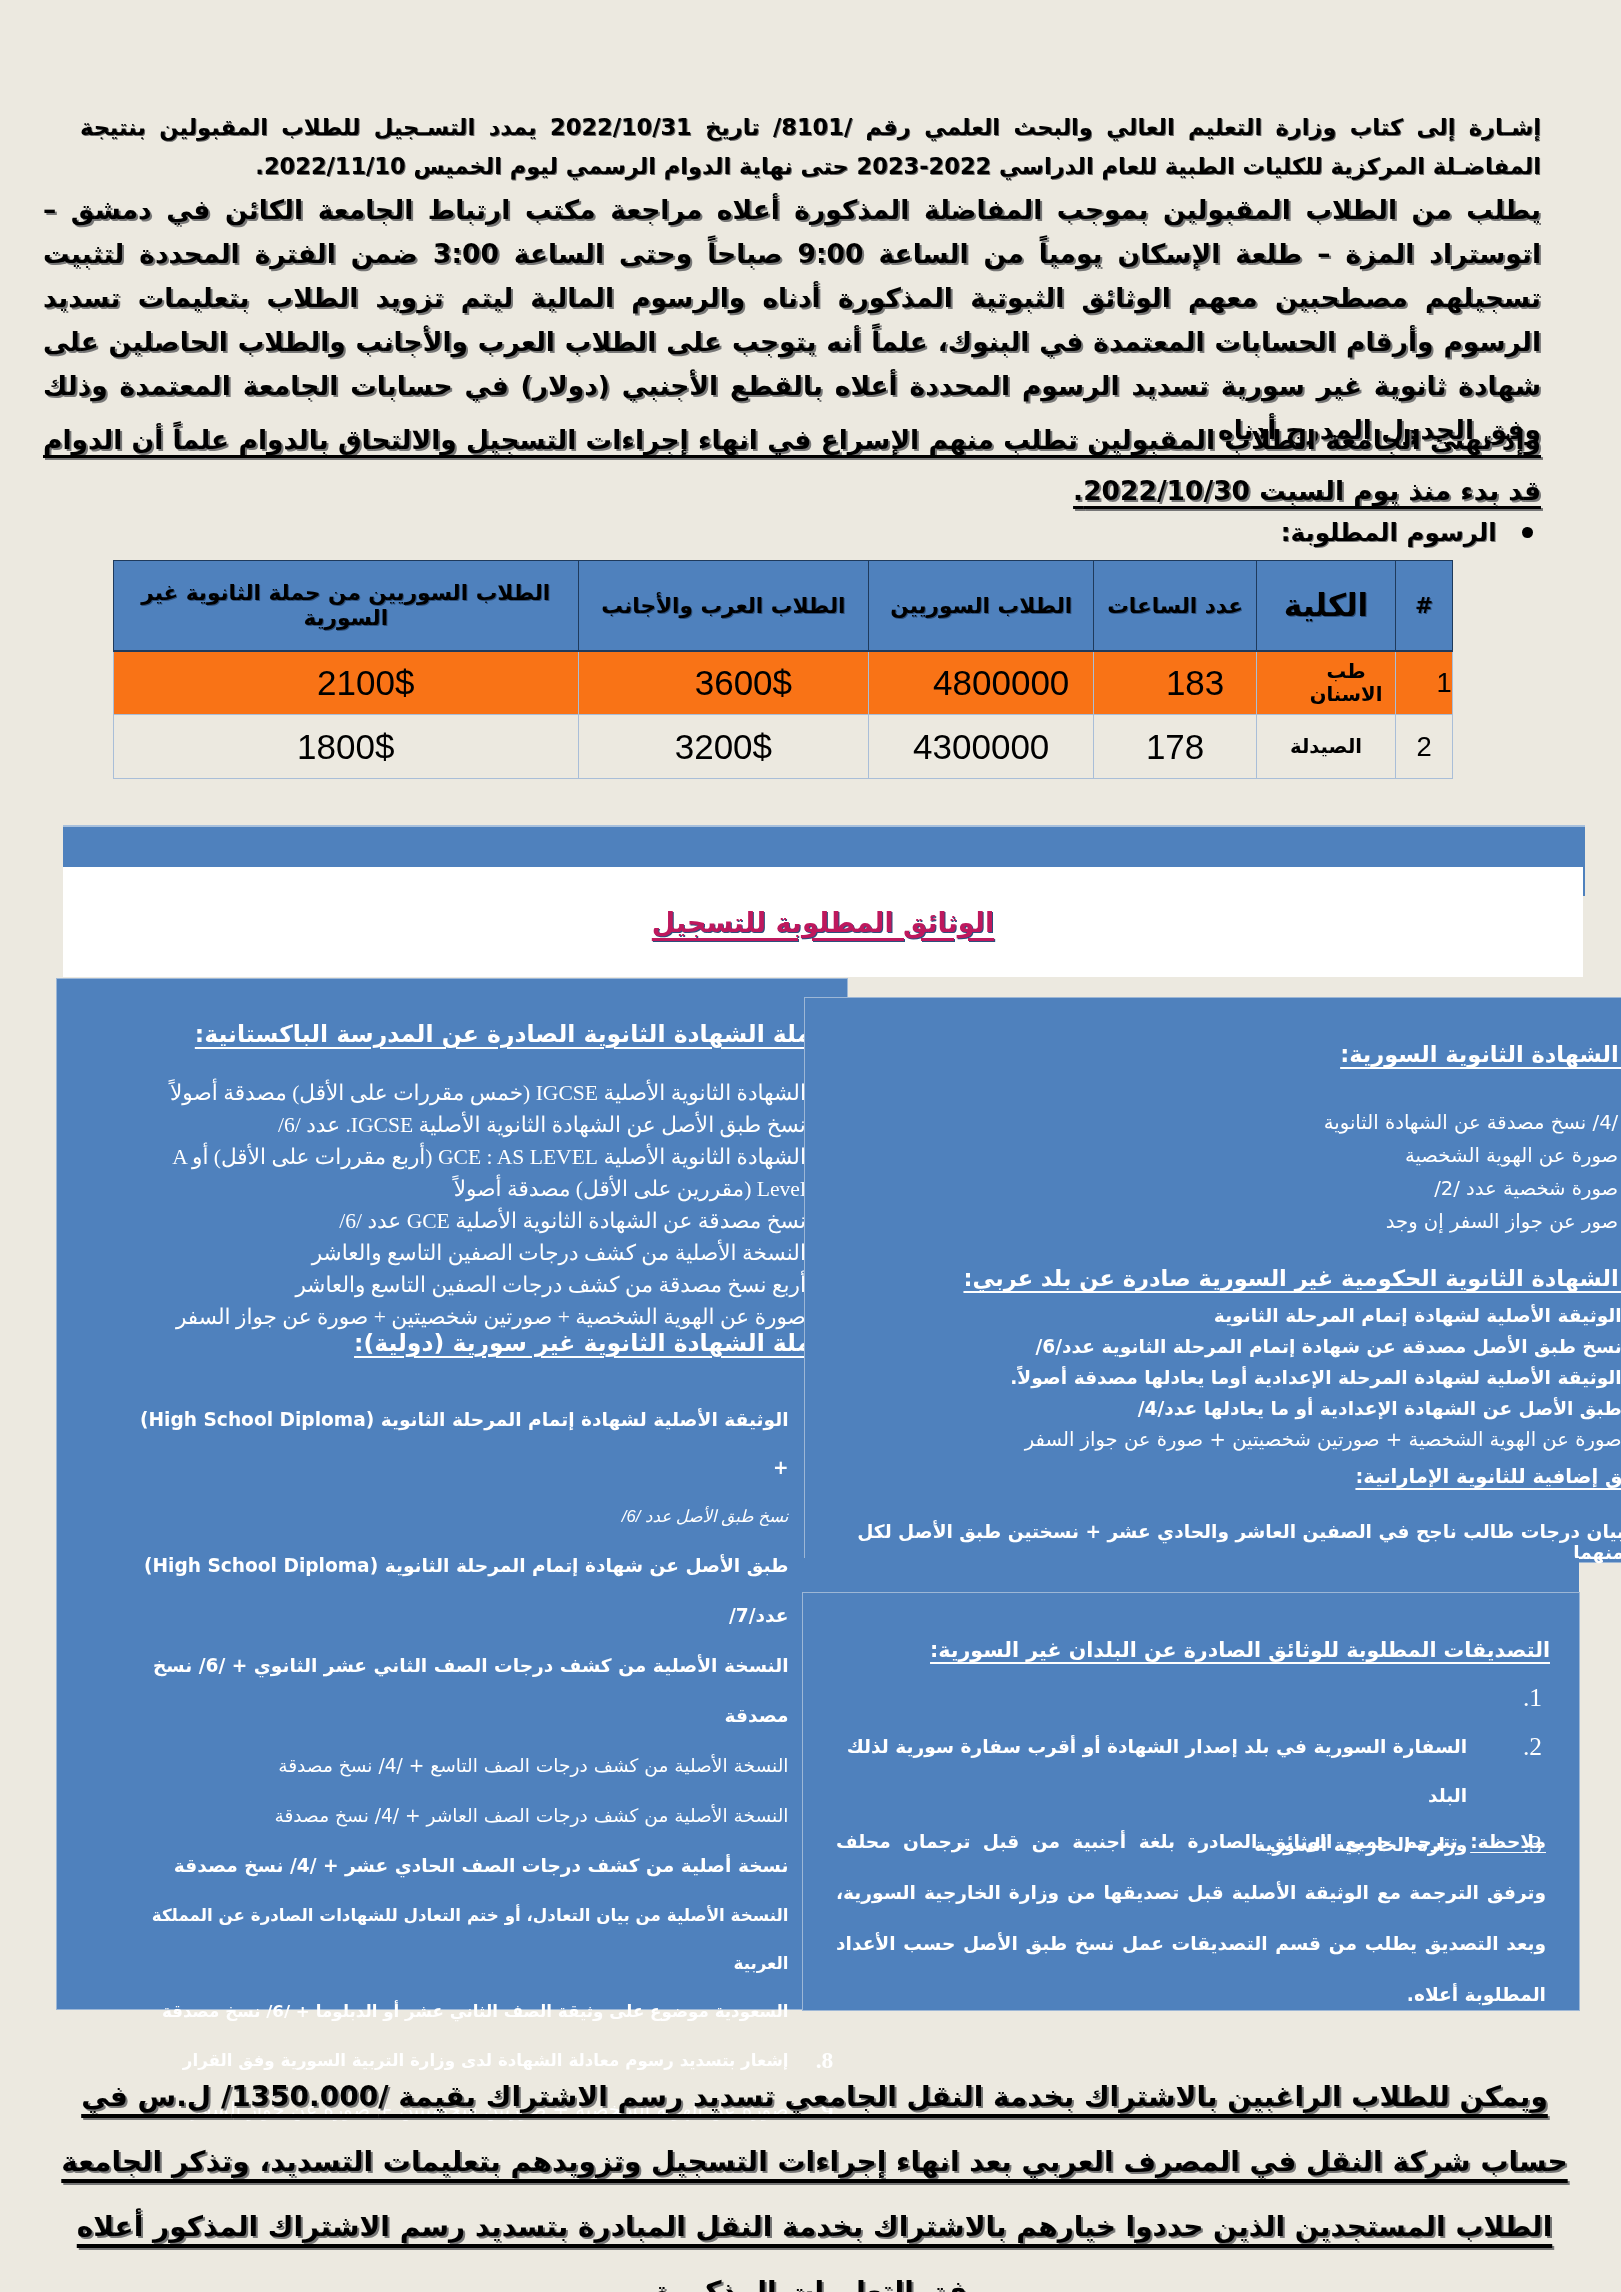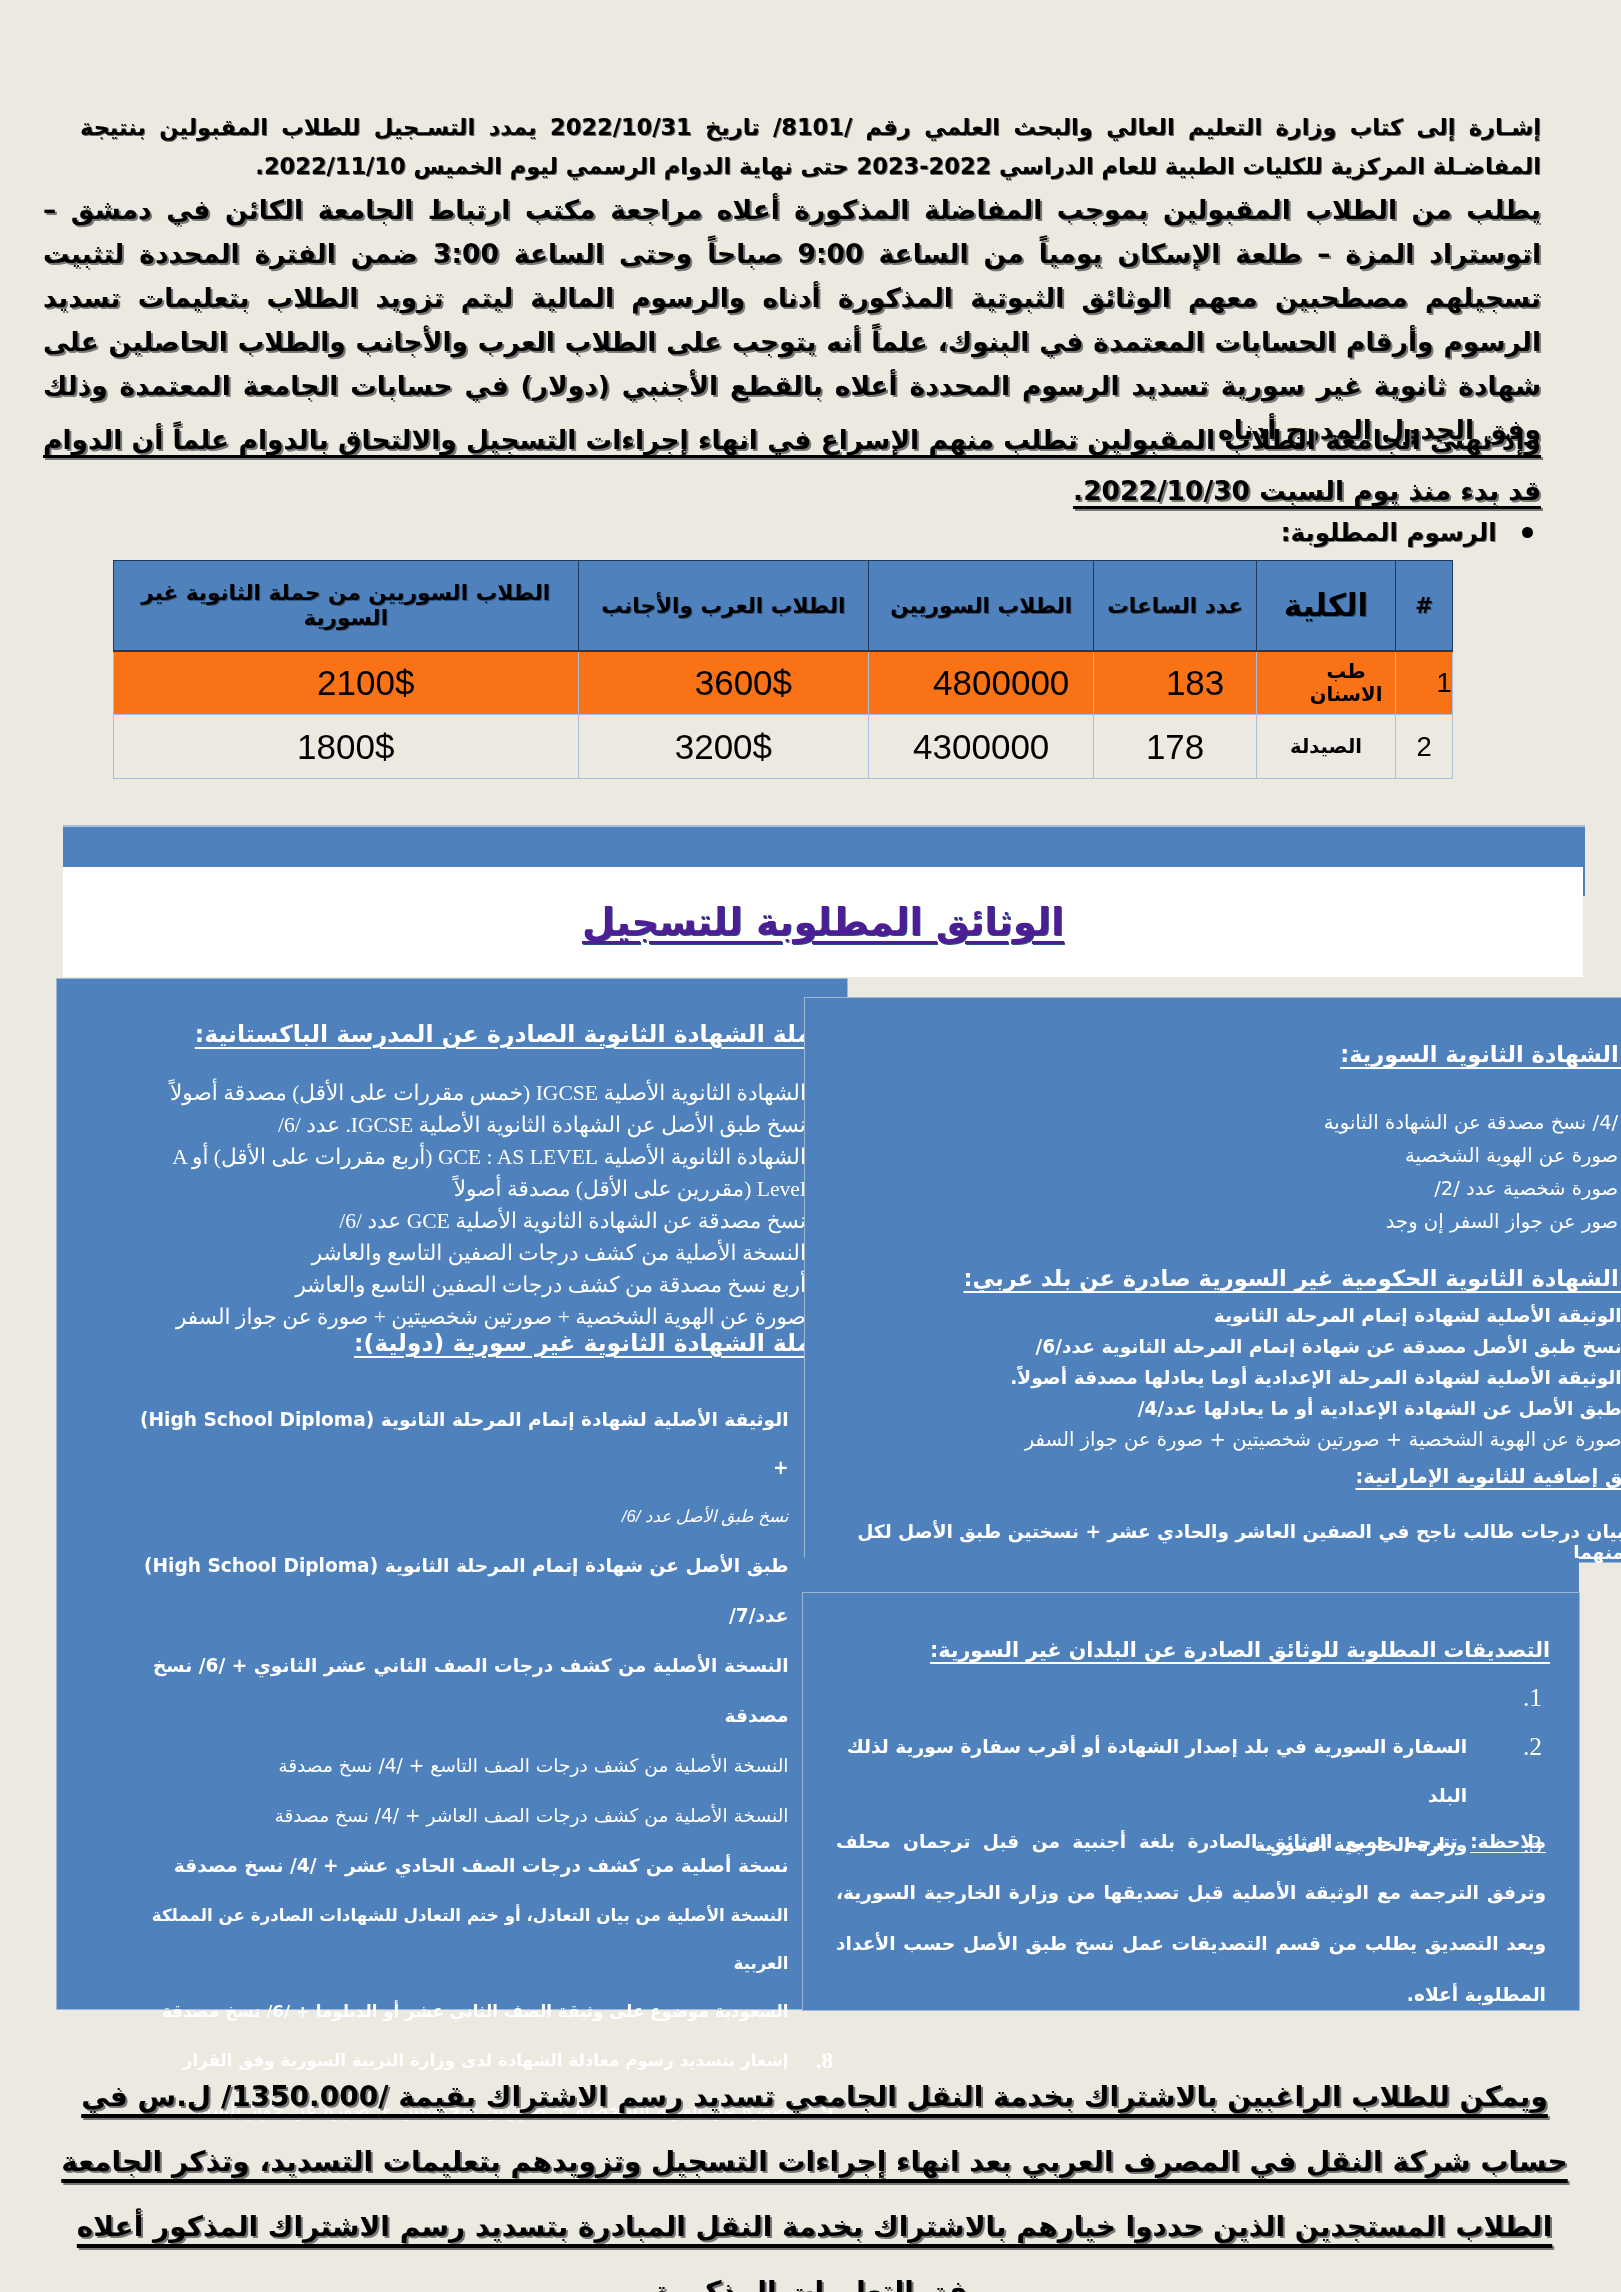--- a/index.html
+++ b/index.html
@@ -72,21 +72,21 @@
   }
   .banner-blue-tab {
     right: 36px; top: 867px; width: 5.9px; height: 29px; background: #4f81bd;
   }
   .banner-white {
     left: 63px; top: 867px; width: 1520px; height: 110px;
     background: #ffffff;
     display: flex; align-items: center; justify-content: center;
   }
   .banner-title {
-    color: #4c1d95; font-size: 38px; font-weight: bold;
+    color: #be185d; font-size: 27px; font-weight: bold;
     text-decoration: underline; text-decoration-thickness: 2.9px; text-underline-offset: 5.9px;
     text-shadow: 1px 1px 0 #2b4f7e;
   }
 
   
   .panel {
     background: #4f81bd; color: #fff;
     border: 1px solid #9db7d6;
   }
   .panel-left  { left: 56px;  top: 978px;  width: 792px; height: 1032px; }

